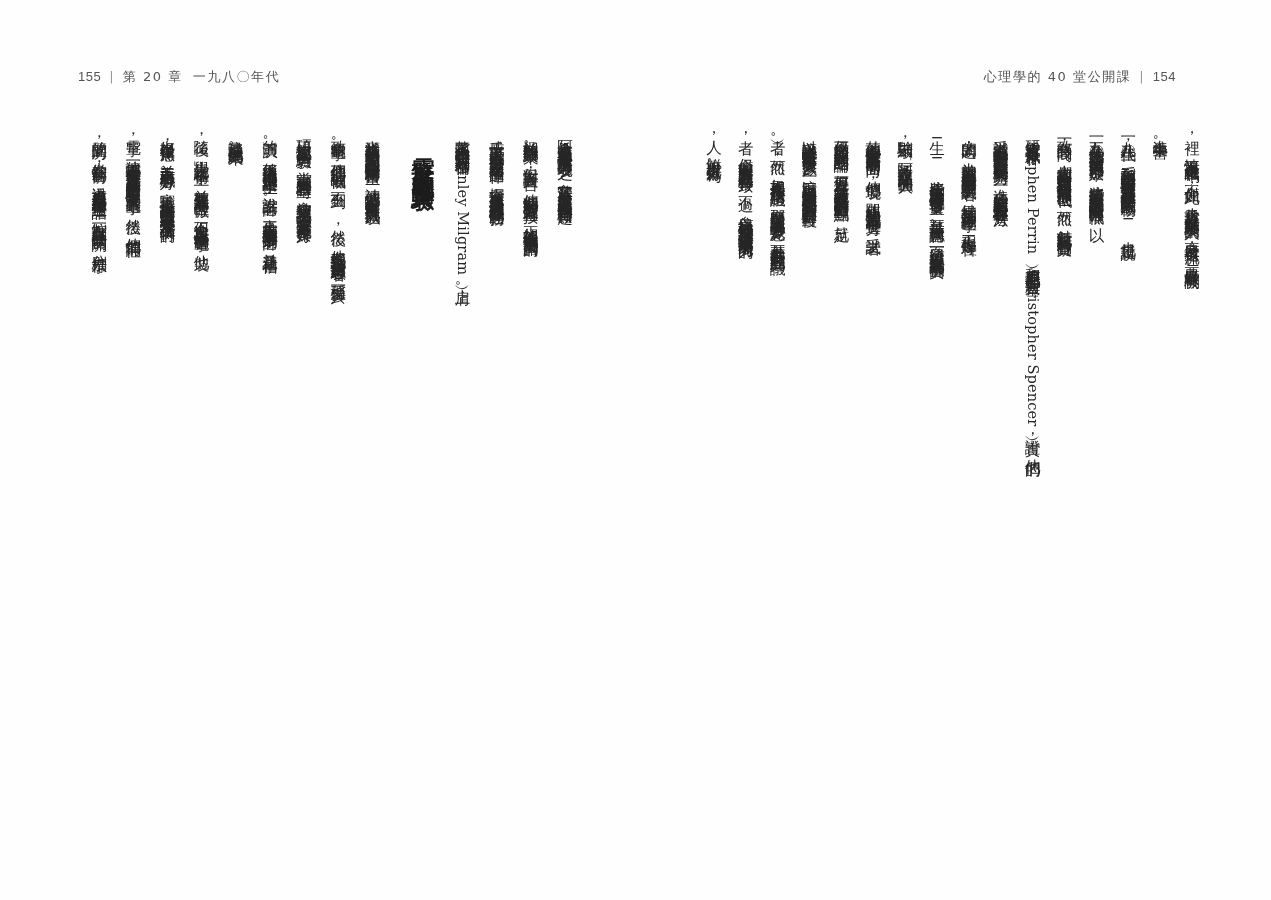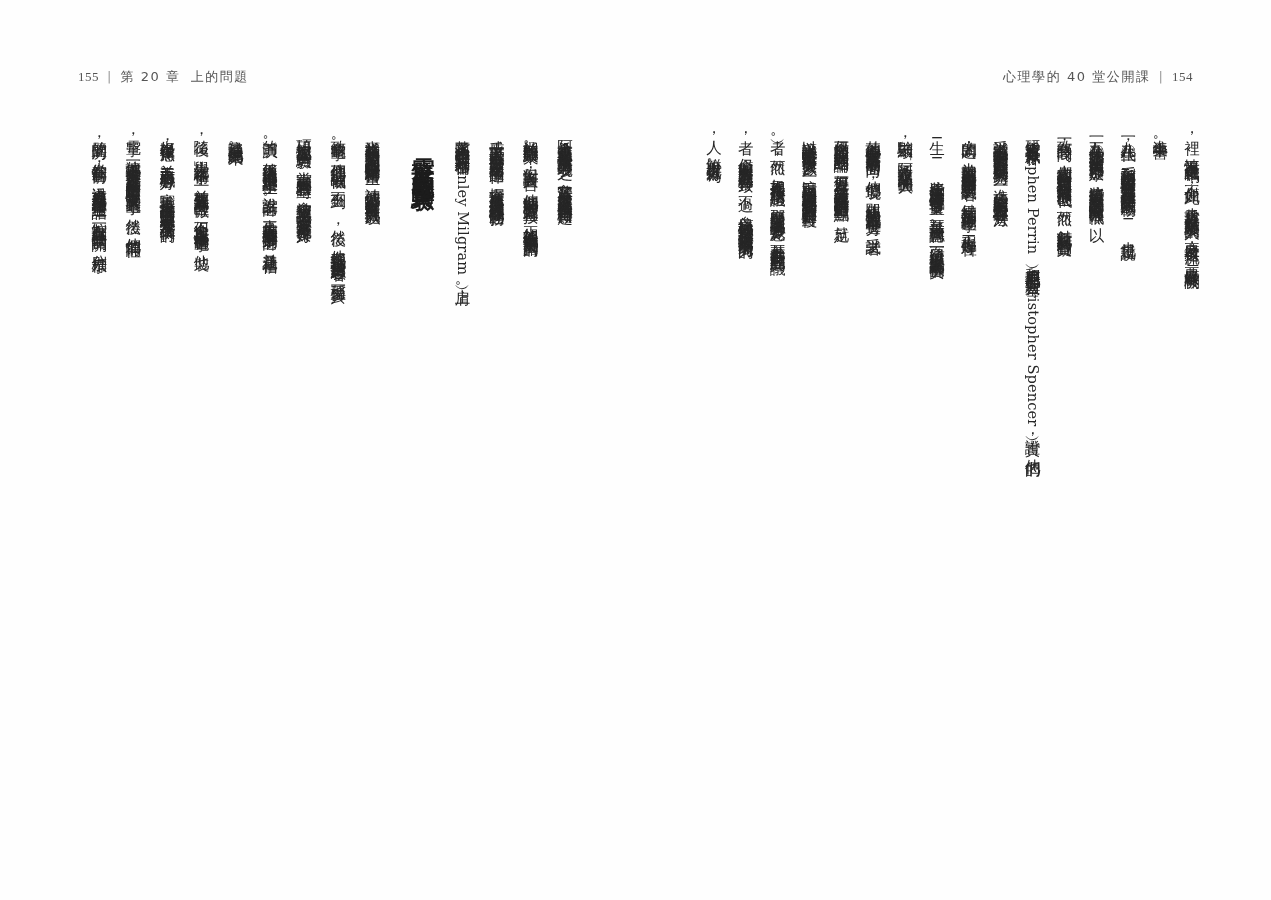--- a/index.html
+++ b/index.html
@@ -27,27 +27,27 @@
   .runhead {
     position: absolute;
     top: 68px;
     font-size: 13px;
     letter-spacing: 0.08em;
     color: #555;
     white-space: nowrap;
     font-family: "DejaVu Sans", "Liberation Sans", sans-serif;
   }
   .runhead-left  { left: 78px; }
-  .runhead-right { right: 78px; }
+  .runhead-right { right: 95px; }
   .runhead .sep {
     color: #9a9a9a;
     padding: 0 8px;
   }
   .runhead .folio {
-    font-family: Liberation Serif, serif;
+    font-family: Liberation Sans, sans-serif;
     letter-spacing: 0.04em;
   }
   .runhead .chap  { letter-spacing: 0.12em; }
   .runhead .gap   { display: inline-block; width: 10px; }
 
   
   .textblock {
     position: absolute;
     top: 128px;
     height: 720px;
@@ -99,21 +99,21 @@
     color: #1c1c1c;
     font-family: "DejaVu Serif", "Liberation Serif", serif;
   }
 </style>
 </head>
 <body>
 
 <div id="page">
 
   <div class="runhead runhead-left">
-    <span class="folio">155</span><span class="sep">|</span><span class="chap">第 20 章</span><span class="gap"></span><span class="chap">上的問題</span>
+    <span class="folio">155</span><span class="sep">|</span><span class="chap">第 20 章</span><span class="gap"></span><span class="chap">一九八〇年代</span>
   </div>
 
   <div class="runhead runhead-right">
     <span class="chap">心理學的 40 堂公開課</span><span class="sep">|</span><span class="folio">154</span>
   </div>
 
   <div class="textblock" id="block-recto">
       <div class="vcol">裡，情況不是會更糟嗎？不僅如此，少數勇於公然反對納粹政策的人，要麼被迫流亡，要麼最終被關</div>
       <div class="vcol">進集中營。</div>
       <div class="vcol">一九八〇年代，一系列重複阿希實驗的研究者質疑其理論是否屬於特定時代的產物──也就是說</div>

